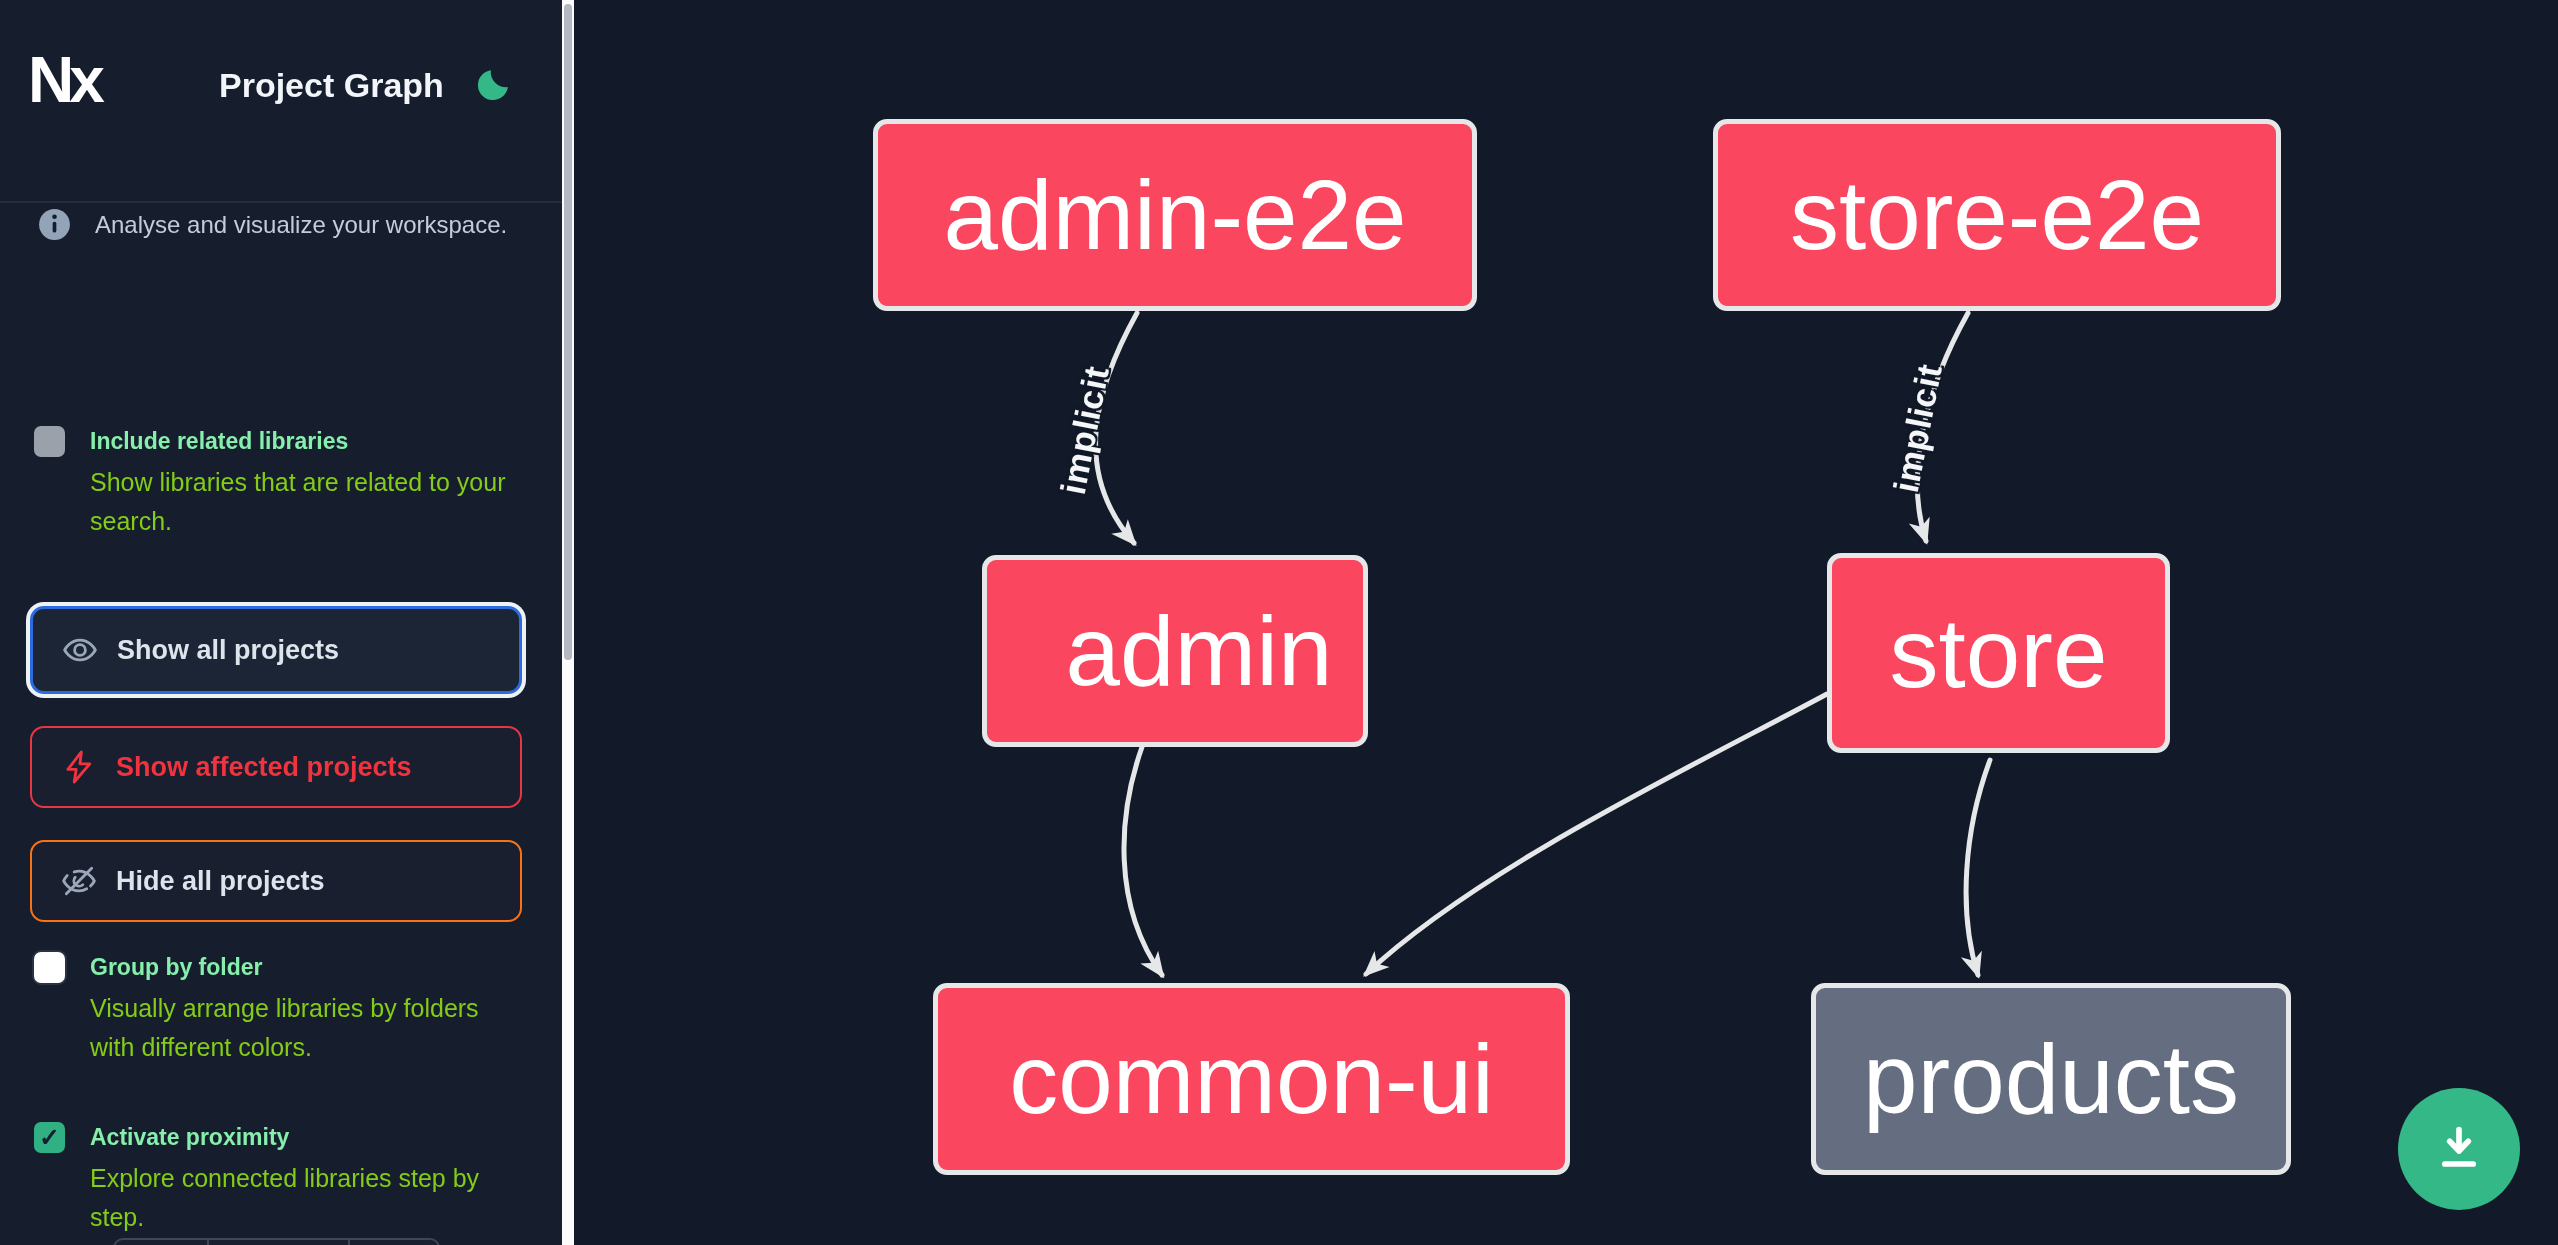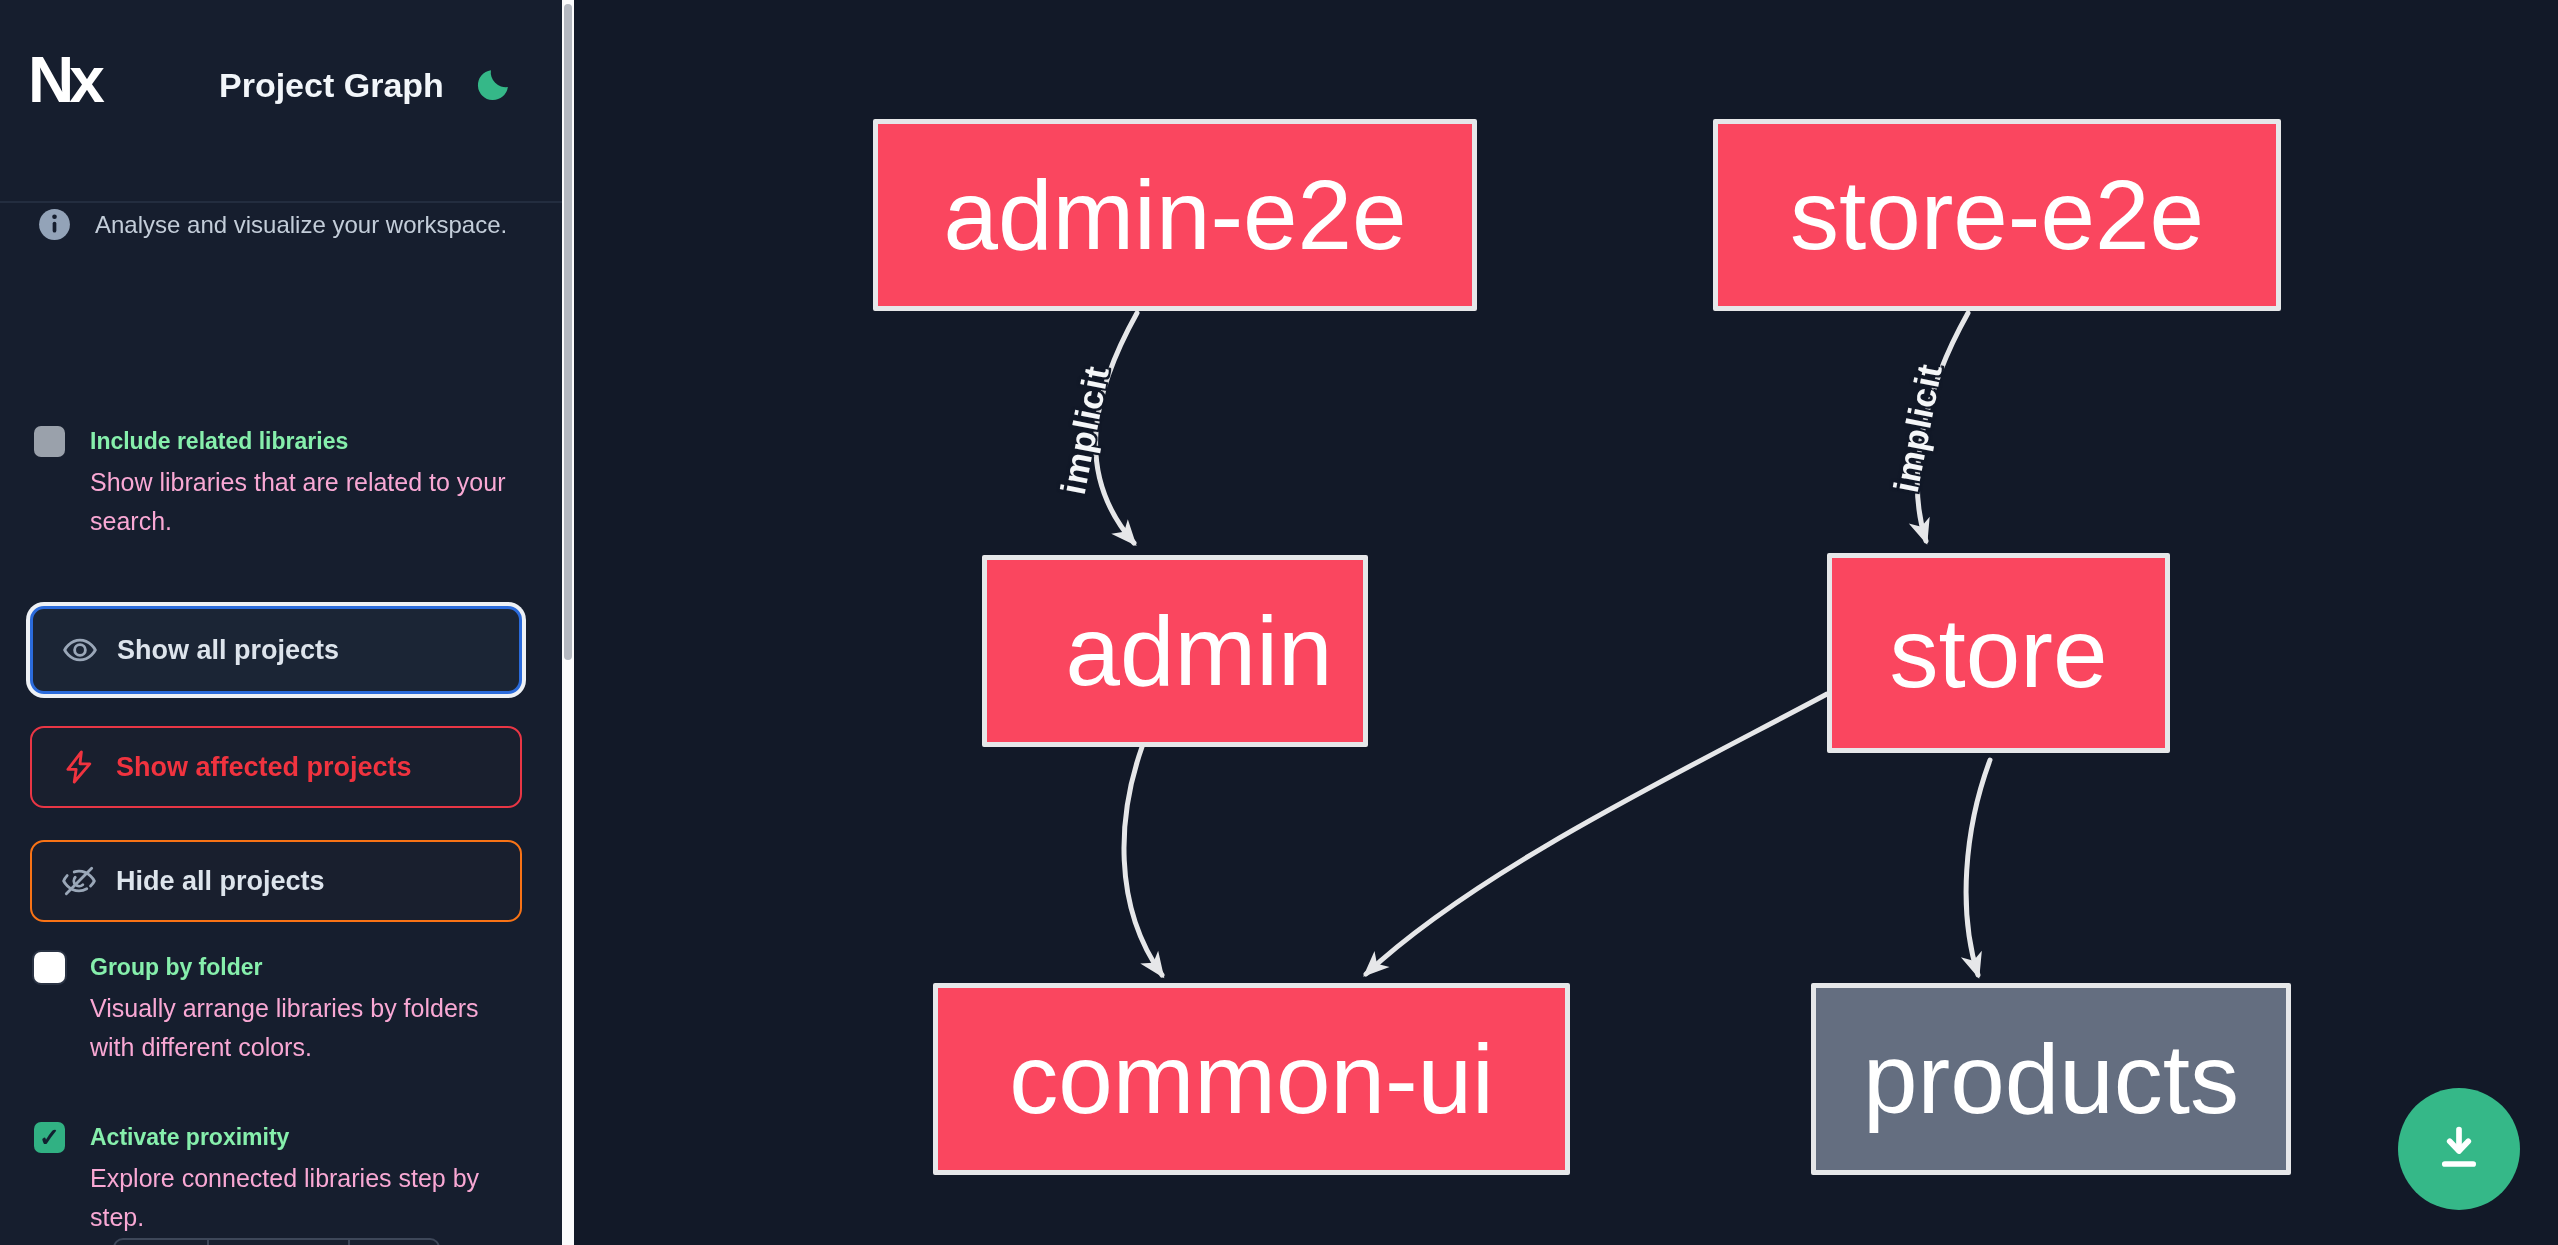--- a/index.html
+++ b/index.html
@@ -21,41 +21,41 @@
   .search-icon-cell { width:66px; background:#1b2333; border-right:2px solid #27303f; display:flex; align-items:center; justify-content:center; flex:none; }
   .search-input { flex:1; background:transparent; border:none; outline:none; color:#c9d3e0; font-size:29px; padding:0 22px; font-family:"Liberation Sans", sans-serif; }
   .search-input::placeholder { color:#5c6b82; }
 
   .opt-row { position:absolute; left:34px; width:500px; }
   .opt-check { position:absolute; left:0; top:2px; width:31px; height:31px; border-radius:7px; display:flex; align-items:center; justify-content:center; cursor:pointer; }
   .check-disabled { background:#9aa1ab; }
   .check-white { background:#ffffff; box-shadow:0 0 0 2px #2a3344; }
   .check-green { background:#31b183; color:#122030; font-size:25px; font-weight:900; }
   .opt-label { margin-left:56px; font-size:23px; font-weight:700; color:#86efac; line-height:34px; }
-  .opt-desc { margin-left:56px; margin-top:5px; width:420px; font-size:25px; line-height:39px; color:#f9a8d4; }
+  .opt-desc { margin-left:56px; margin-top:5px; width:420px; font-size:25px; line-height:39px; color:#84cc16; }
 
   .side-btn { position:absolute; left:30px; width:492px; border-radius:14px; background:#191f2e; display:flex; align-items:center; padding-left:28px; gap:18px; cursor:pointer; }
   .side-btn .blabel { font-size:27px; font-weight:700; color:#dde4ec; }
   .btn-focused { top:606px; height:88px; border:3px solid #2b6bdb; box-shadow:0 0 0 4px #eef1f5; background:#1b2535; }
   .btn-affected { top:726px; height:82px; border:2px solid #e93645; }
   .btn-affected .blabel { color:#f0333f; }
   .btn-plain { top:840px; height:82px; border:2px solid #f97316; }
 
   .stepper { position:absolute; left:113px; top:1238px; width:327px; height:40px; border:2px solid #3d4759; border-radius:10px; background:#192130; display:flex; }
   .stepper .seg { border-right:2px solid #3d4759; }
   .stepper .s1 { width:94px; } .stepper .s2 { width:141px; } .stepper .s3 { flex:1; border-right:none; }
 
   
   .panel-divider { position:relative; width:12px; height:1245px; background:#fbfbfc; flex:none; }
   .panel-divider .thumb { position:absolute; left:2px; top:4px; width:8px; height:656px; border-radius:4px; background:#b4b8c0; cursor:pointer; }
 
   
   .canvas { position:relative; flex:1; height:1245px; background:#121928; overflow:hidden; }
   .edges { position:absolute; left:0; top:0; }
-  .node { position:absolute; display:flex; align-items:center; justify-content:center; border:5px solid #e6e7e9; border-radius:2px; color:#ffffff; font-size:98px; cursor:pointer; }
+  .node { position:absolute; display:flex; align-items:center; justify-content:center; border:5px solid #e6e7e9; border-radius:14px; color:#ffffff; font-size:98px; cursor:pointer; }
   .node-affected { background:#fa465f; }
   .node-normal { background:#646e80; }
   .edge-label { position:absolute; transform:translate(-50%,-50%) rotate(-79deg); font-size:35px; font-weight:700; color:#f4f6f8; letter-spacing:1px;
     text-shadow:0 0 4px #121928, 2px 2px 0 #121928, -2px -2px 0 #121928, 2px -2px 0 #121928, -2px 2px 0 #121928; }
 
   .fab { position:absolute; left:1824px; top:1088px; width:122px; height:122px; border-radius:50%; background:#35b888; display:flex; align-items:center; justify-content:center; cursor:pointer; }
 </style>
 </head>
 <body>
 

